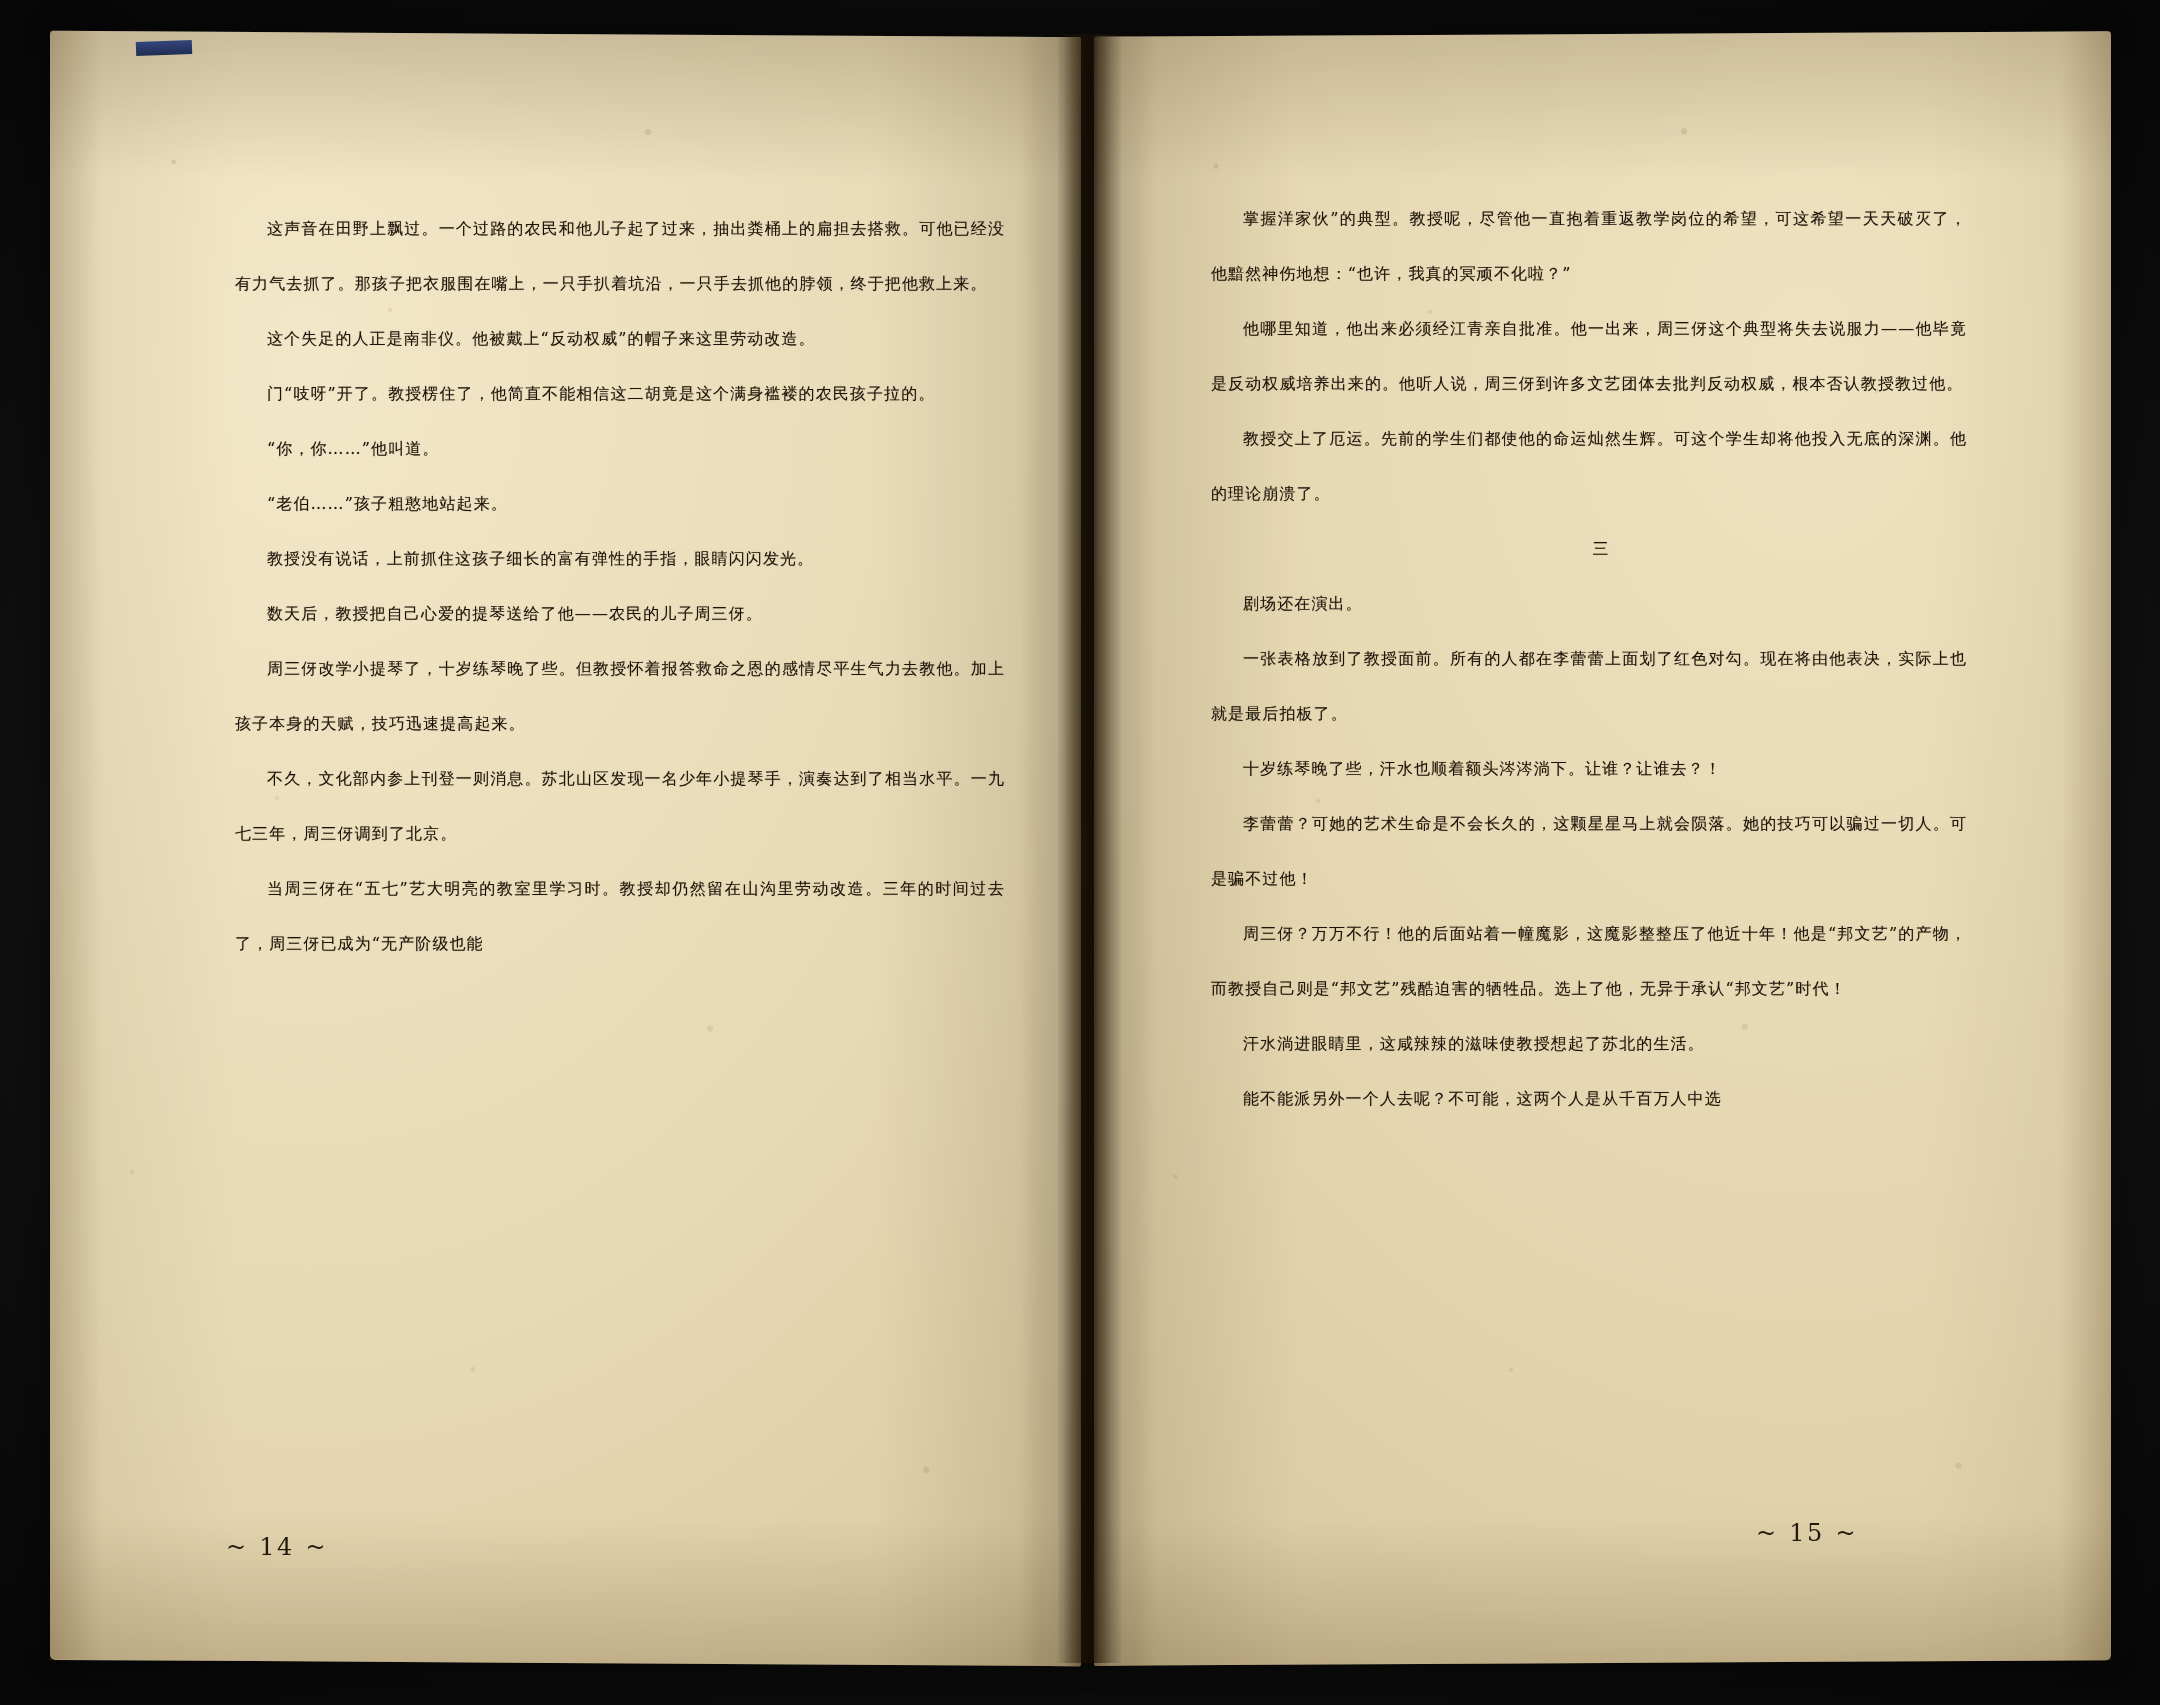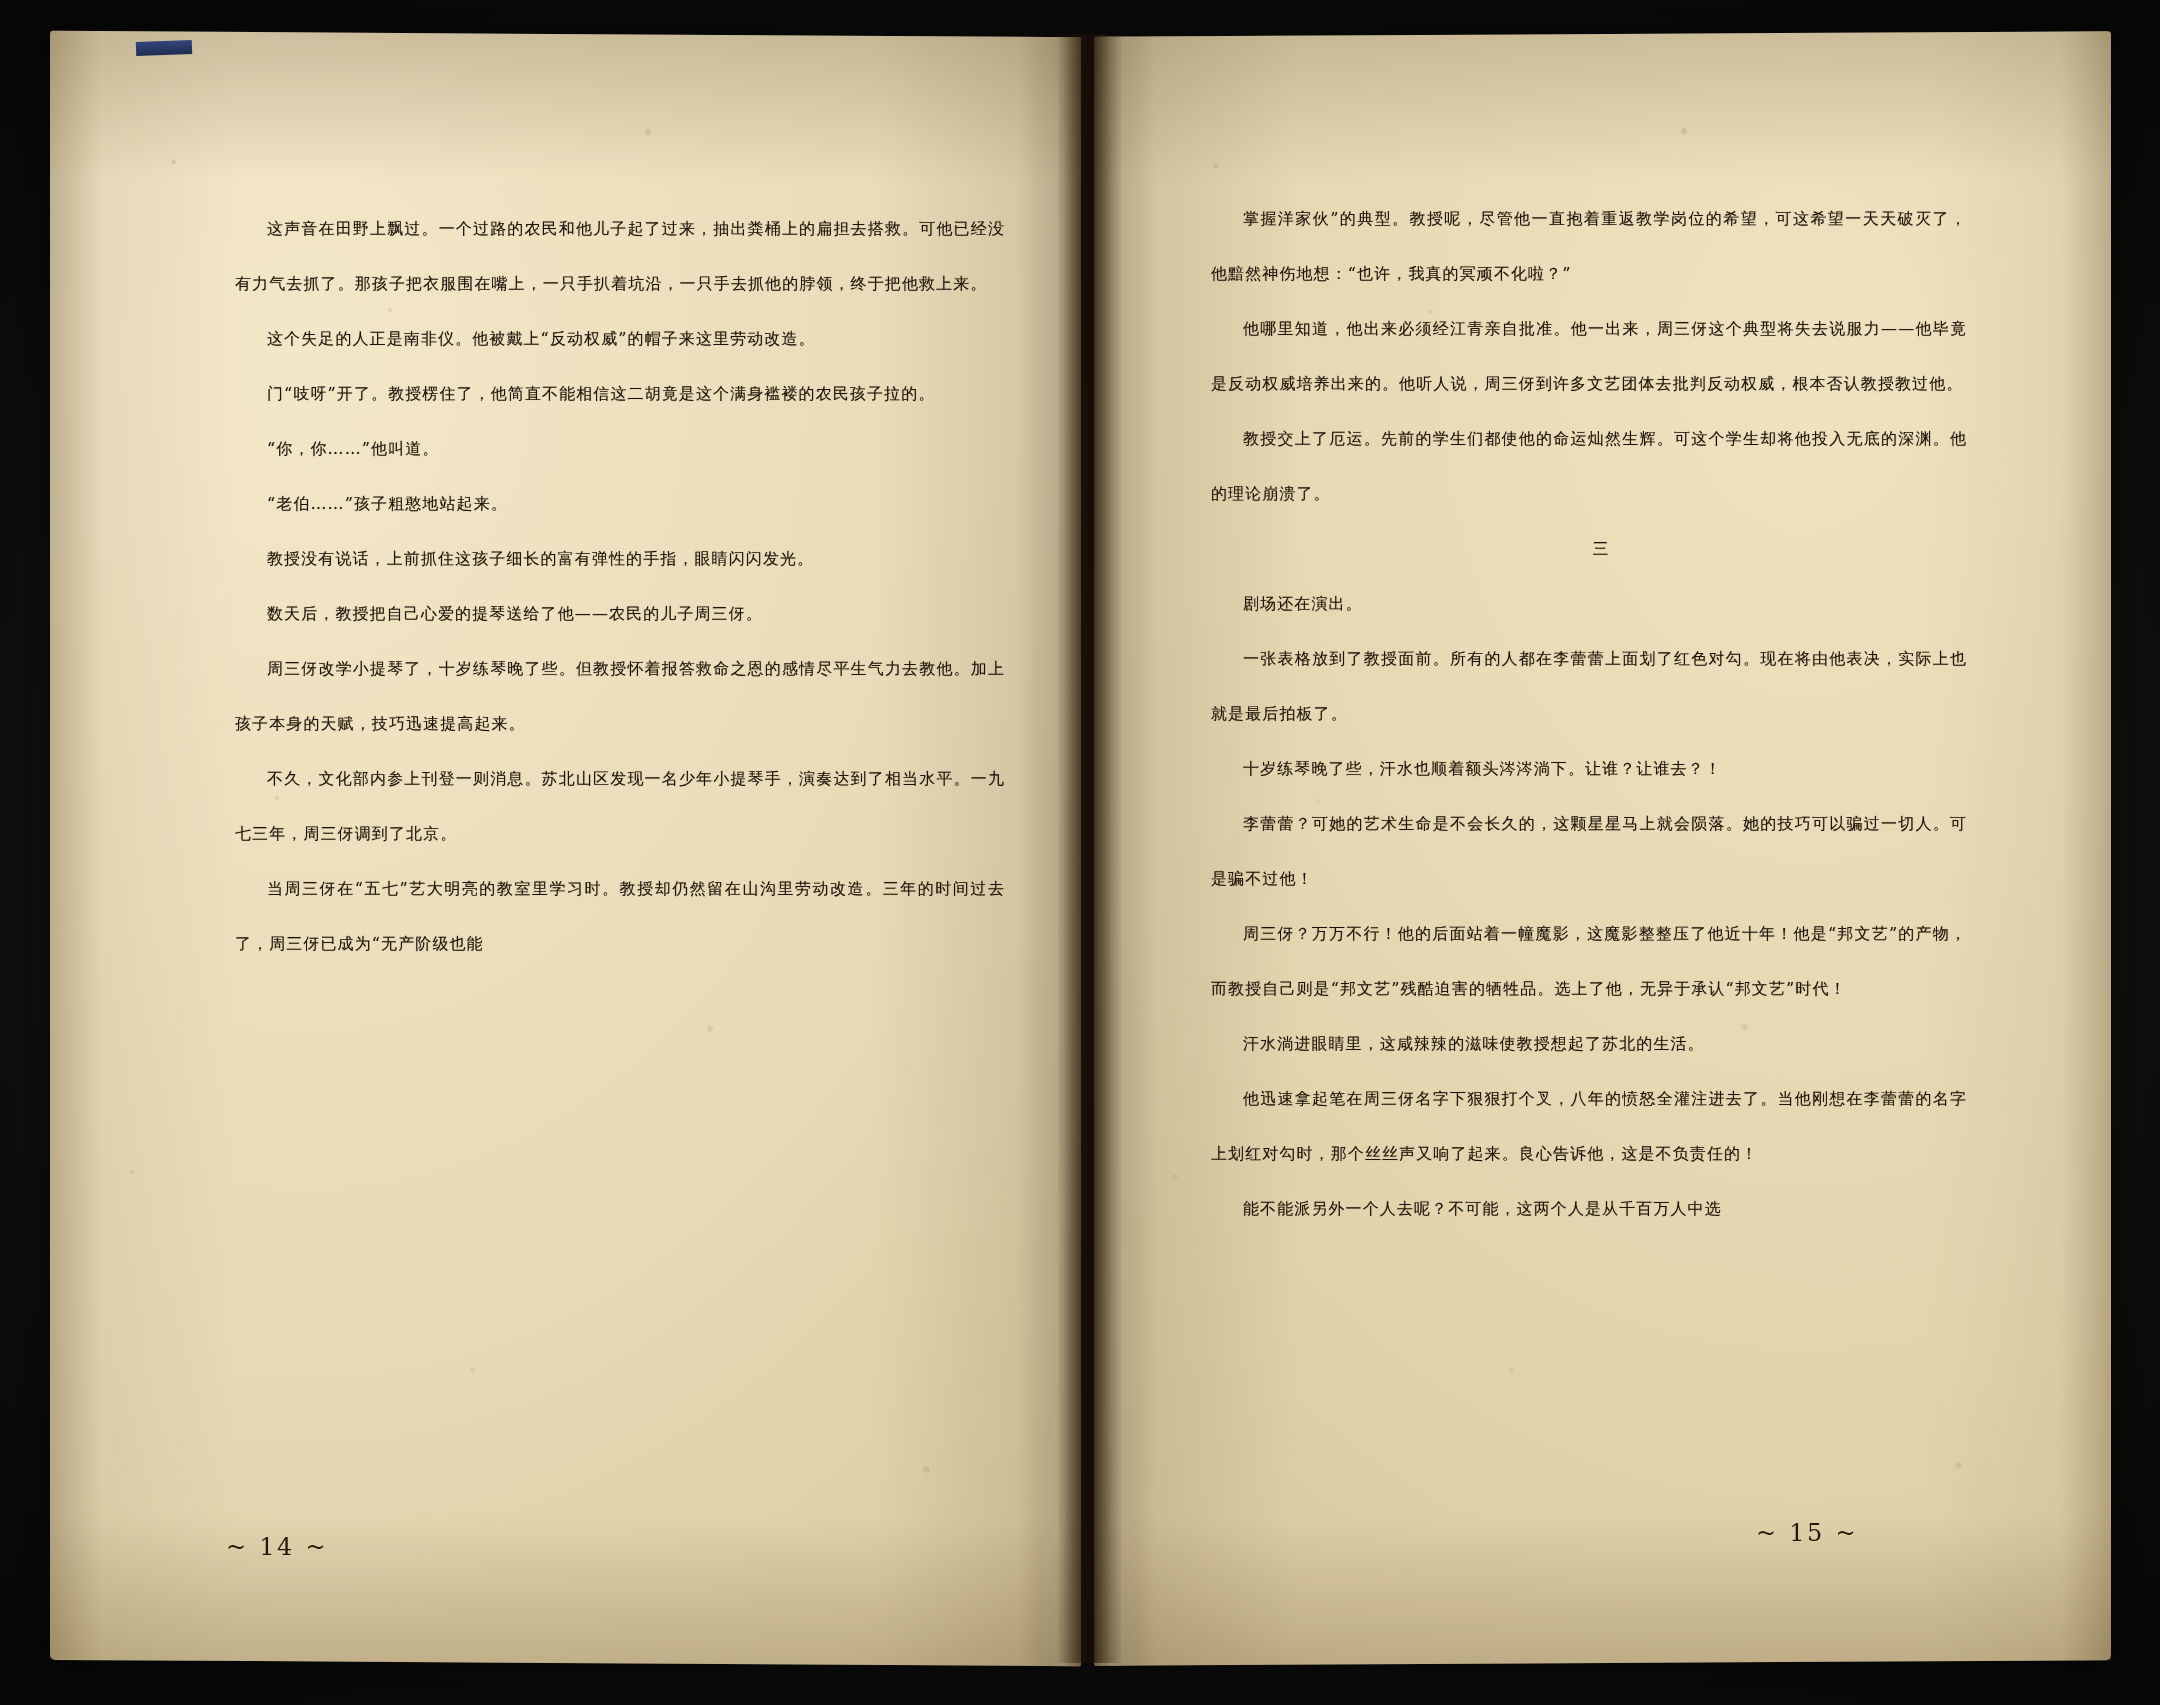--- a/index.html
+++ b/index.html
@@ -230,21 +230,20 @@
       <p>掌握洋家伙”的典型。教授呢，尽管他一直抱着重返教学岗位的希望，可这希望一天天破灭了，他黯然神伤地想：“也许，我真的冥顽不化啦？”</p>
       <p>他哪里知道，他出来必须经江青亲自批准。他一出来，周三伢这个典型将失去说服力——他毕竟是反动权威培养出来的。他听人说，周三伢到许多文艺团体去批判反动权威，根本否认教授教过他。</p>
       <p>教授交上了厄运。先前的学生们都使他的命运灿然生辉。可这个学生却将他投入无底的深渊。他的理论崩溃了。</p>
       <p class="section-mark">三</p>
       <p>剧场还在演出。</p>
       <p>一张表格放到了教授面前。所有的人都在李蕾蕾上面划了红色对勾。现在将由他表决，实际上也就是最后拍板了。</p>
       <p>十岁练琴晚了些，汗水也顺着额头涔涔淌下。让谁？让谁去？！</p>
       <p>李蕾蕾？可她的艺术生命是不会长久的，这颗星星马上就会陨落。她的技巧可以骗过一切人。可是骗不过他！</p>
       <p>周三伢？万万不行！他的后面站着一幢魔影，这魔影整整压了他近十年！他是“邦文艺”的产物，而教授自己则是“邦文艺”残酷迫害的牺牲品。选上了他，无异于承认“邦文艺”时代！</p>
       <p>汗水淌进眼睛里，这咸辣辣的滋味使教授想起了苏北的生活。</p>
-      <p>他迅速拿起笔在周三伢名字下狠狠打个叉，八年的愤怒全灌注进去了。当他刚想在李蕾蕾的名字上划红对勾时，那个丝丝声又响了起来。良心告诉他，这是不负责任的！</p>
       <p>能不能派另外一个人去呢？不可能，这两个人是从千百万人中选</p>
     </div>
 
     <div class="folio folio-left">~ 14 ~</div>
     <div class="folio folio-right">~ 15 ~</div>
 
   </div>
 </div>
 
 

